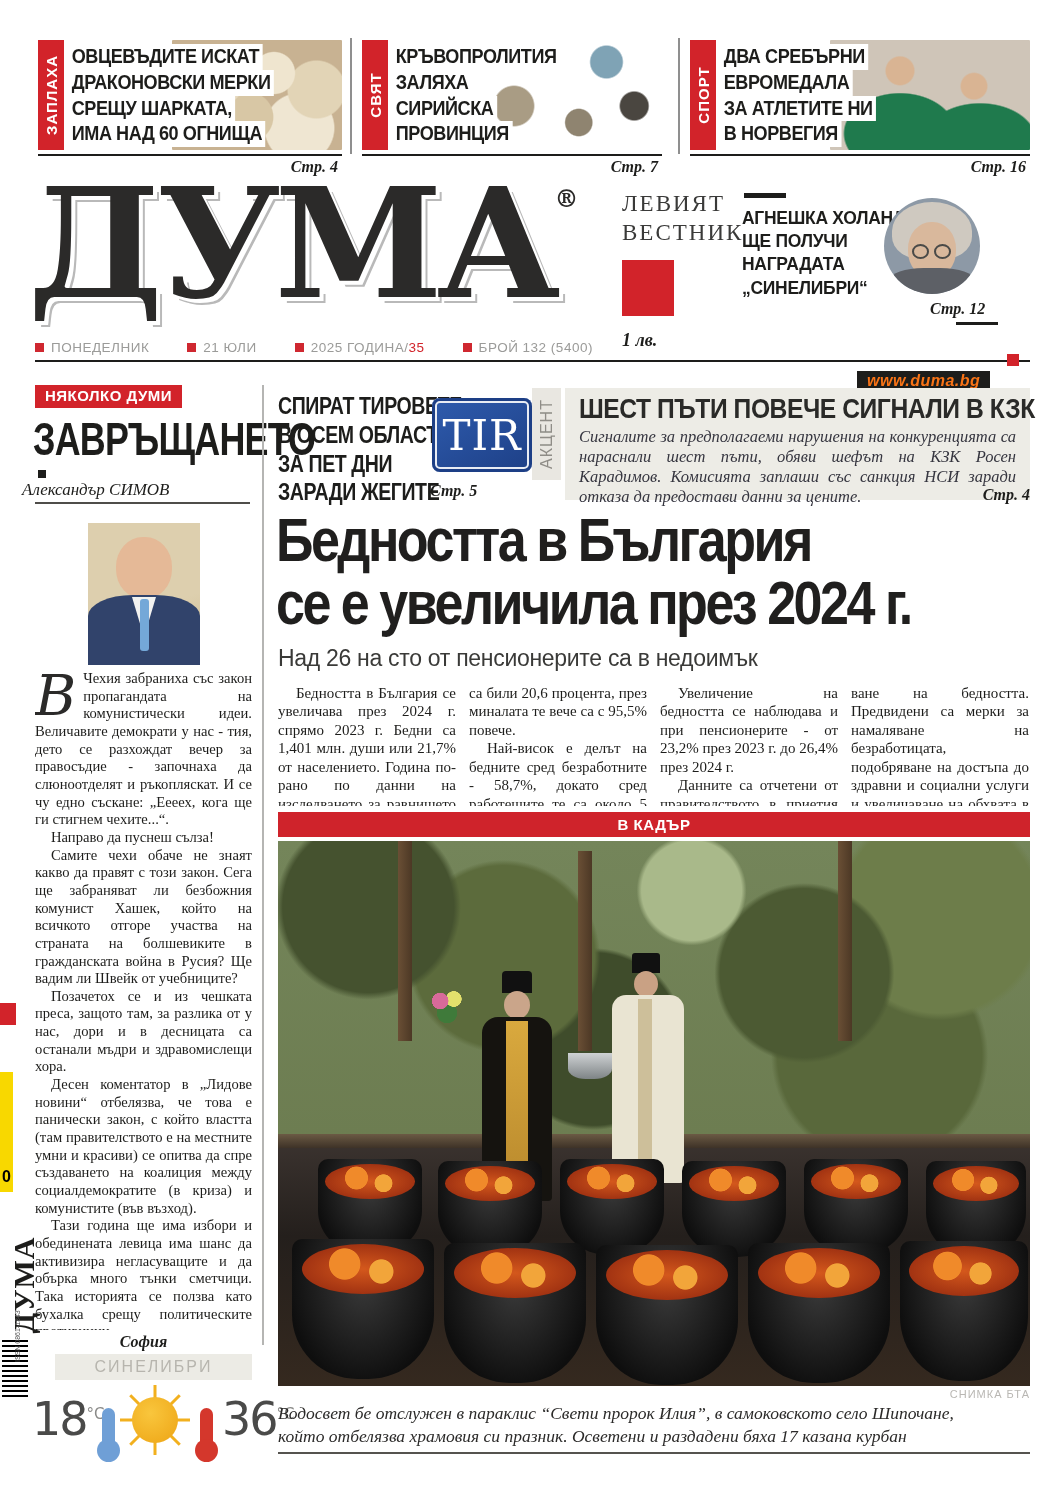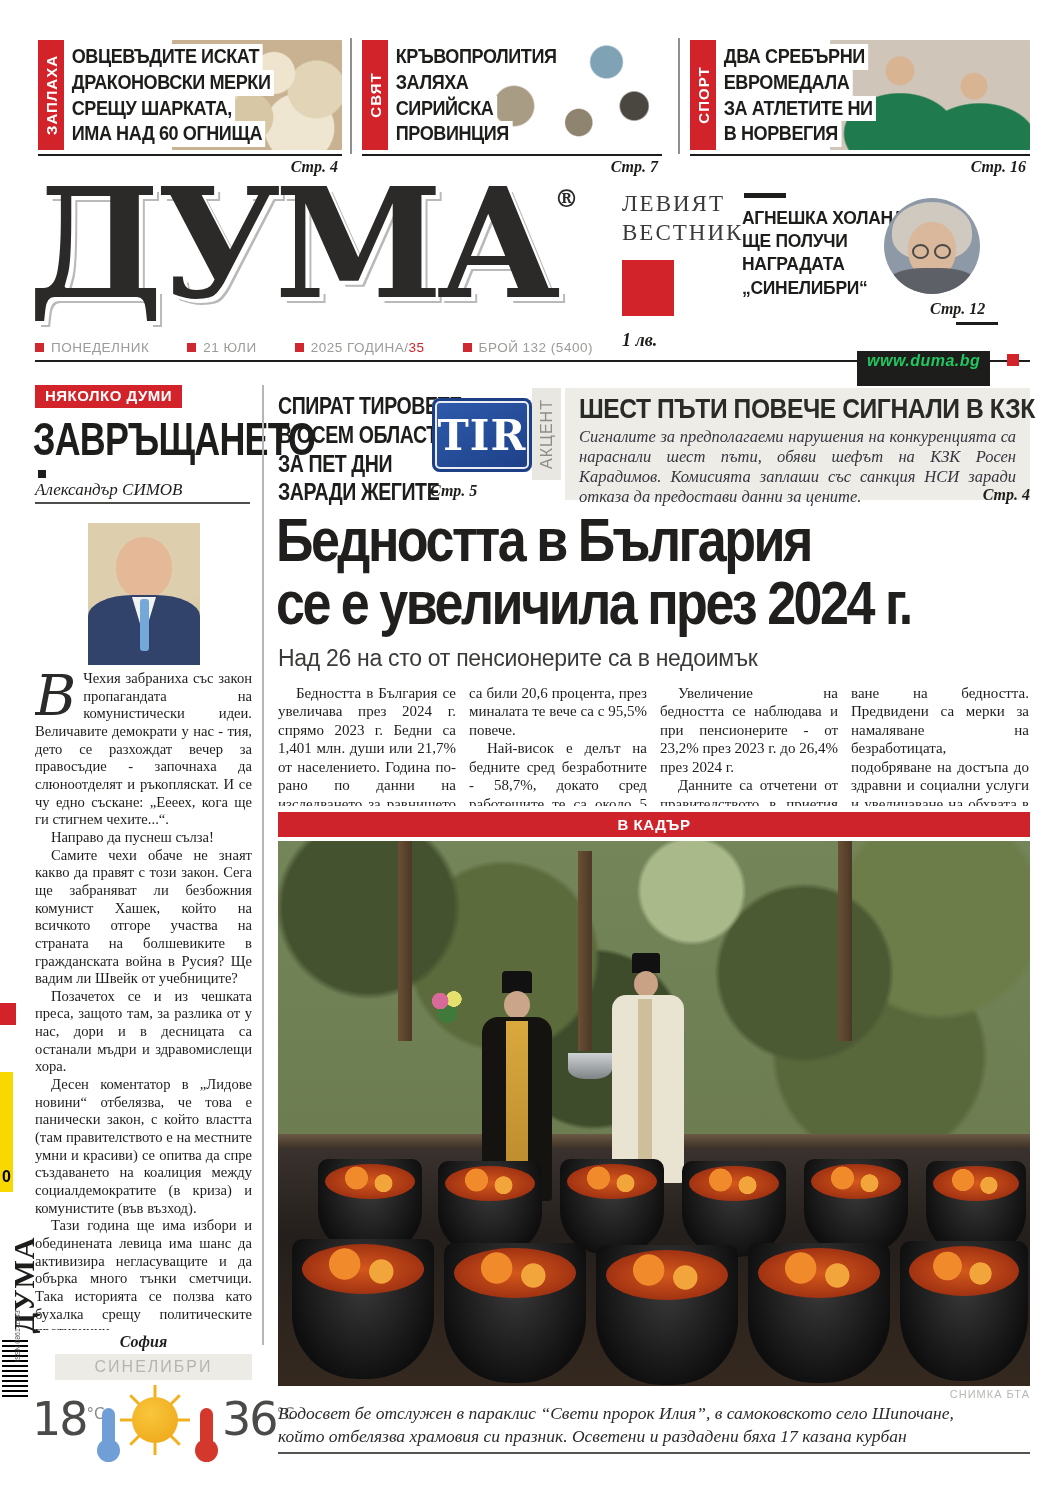--- a/index.html
+++ b/index.html
@@ -56,31 +56,31 @@
   .promo-page { position:absolute; left:930px; top:300px; }
   .promo-page-rule { position:absolute; left:956px; top:322px; width:42px; height:3px; background:#1d1d1b; }
   .price { position:absolute; left:622px; top:330px; font-family:"Liberation Serif", serif; font-style:italic; font-weight:bold; font-size:18px; }
 
   .dateline { position:absolute; left:35px; top:340px; display:flex; gap:38px; align-items:center;
     font-size:13.5px; color:#9b9b99; letter-spacing:0.5px; }
   .dateline .it { display:flex; align-items:center; gap:7px; }
   .dateline .sq { width:9px; height:9px; background:#cf2830; }
   .dateline .accent { color:#d2232a; }
   .mast-rule { position:absolute; left:35px; top:360px; width:995px; height:2px; background:#1d1d1b; }
-  .site { position:absolute; left:857px; top:351px; background:#1d1d1b; color:#22c55e; font-weight:bold; font-style:italic;
-    font-size:16px; padding:1px 10px 16px; letter-spacing:0.5px; }
+  .site { position:absolute; left:857px; top:371px; background:#1d1d1b; color:#f97316; font-weight:bold; font-style:italic;
+    font-size:16px; padding:1px 10px 3px; letter-spacing:0.5px; }
   .site-sq { position:absolute; left:1007px; top:354px; width:12px; height:12px; background:#d2232a; }
 
   
   .badge { position:absolute; left:35px; top:385px; background:#d2232a; color:#fff; font-weight:bold; font-size:15px;
     padding:2px 10px 4px; letter-spacing:0.5px; }
   .op-title { position:absolute; left:33px; top:412px; font-weight:bold; font-size:46px; letter-spacing:-1px;
     transform:scaleX(0.78); transform-origin:left top; color:#1d1d1b; }
   .op-bullet { position:absolute; left:38px; top:470px; width:8px; height:8px; background:#1d1d1b; }
-  .op-author { position:absolute; left:35px; top:480px; font-family:"Liberation Serif", serif; font-style:italic; font-size:17px; }
+  .op-author { position:absolute; left:22px; top:480px; font-family:"Liberation Serif", serif; font-style:italic; font-size:17px; }
   .op-rule { position:absolute; left:35px; top:502px; width:215px; height:2px; background:#4f4d4a; }
   .simov { position:absolute; left:88px; top:523px; width:112px; height:142px; background:linear-gradient(#d9c9a8, #c9b astronomie88);
     background:linear-gradient(160deg,#ddcfae 0 60%, #cbb98f); overflow:hidden; }
   .simov .head { position:absolute; left:28px; top:14px; width:56px; height:62px; border-radius:48%; background:#e5b997; }
   .simov .suit { position:absolute; left:0px; top:72px; width:112px; height:70px; background:#31436b; border-radius:40% 40% 0 0/30% 30% 0 0; }
   .simov .shirt { position:absolute; left:44px; top:74px; width:24px; height:40px; background:#f2f2f0; clip-path:polygon(0 0,100% 0,50% 100%); }
   .simov .tie { position:absolute; left:52px; top:76px; width:9px; height:52px; background:#74a8d8; border-radius:3px; }
   .op-body { position:absolute; left:35px; top:670px; width:217px; height:660px; overflow:hidden;
     font-family:"Liberation Serif", serif; font-size:14.6px; line-height:1.21; text-align:justify; color:#1d1d1b; }
   .op-body p { text-indent:16px; }
@@ -111,21 +111,21 @@
     background:repeating-linear-gradient(180deg,#000 0 2px,#fff 2px 5px); }
   .edge-issn { position:absolute; left:14px; top:1362px; transform:rotate(-90deg); transform-origin:left top;
     font-size:7px; color:#555; white-space:nowrap; }
 
   
   .tir-lines { position:absolute; left:278px; top:392px; font-weight:bold; font-size:23px; line-height:1.25; letter-spacing:-0.5px;
     transform:scaleX(0.85); transform-origin:left top; }
   .tir-sign { position:absolute; left:432px; top:398px; width:100px; height:74px; border-radius:8px;
     background:linear-gradient(150deg,#2f5cae,#1d3f86); box-shadow:inset 0 0 0 3px #1d3f86, inset 0 0 0 5px #e8ecf4;
     display:flex; align-items:center; justify-content:center; }
-  .tir-sign span { font-family:"DejaVu Serif", serif; font-weight:bold; font-size:42px; color:#fff; letter-spacing:1px; }
+  .tir-sign span { font-family:"DejaVu Serif", serif; font-weight:normal; font-size:42px; color:#fff; letter-spacing:1px; }
   .tir-page { position:absolute; left:430px; top:482px; width:102px; text-align:left; }
 
   .col-div { position:absolute; left:262px; top:385px; width:2px; height:960px; background:#b5b5b3; }
 
   
   .akcent-tab { position:absolute; left:532px; top:388px; width:29px; height:92px; background:#e9e7e1; }
   .akcent-tab span { position:absolute; left:50%; top:50%; transform:translate(-50%,-50%) rotate(-90deg); white-space:nowrap;
     color:#8f8d87; font-size:16px; letter-spacing:1px; }
   .akcent-box { position:absolute; left:565px; top:388px; width:465px; height:112px; background:#edece6; padding:5px 14px; }
   .akcent-box h2 { font-size:28px; font-weight:bold; letter-spacing:-0.5px; transform:scaleX(0.88); transform-origin:left top;

